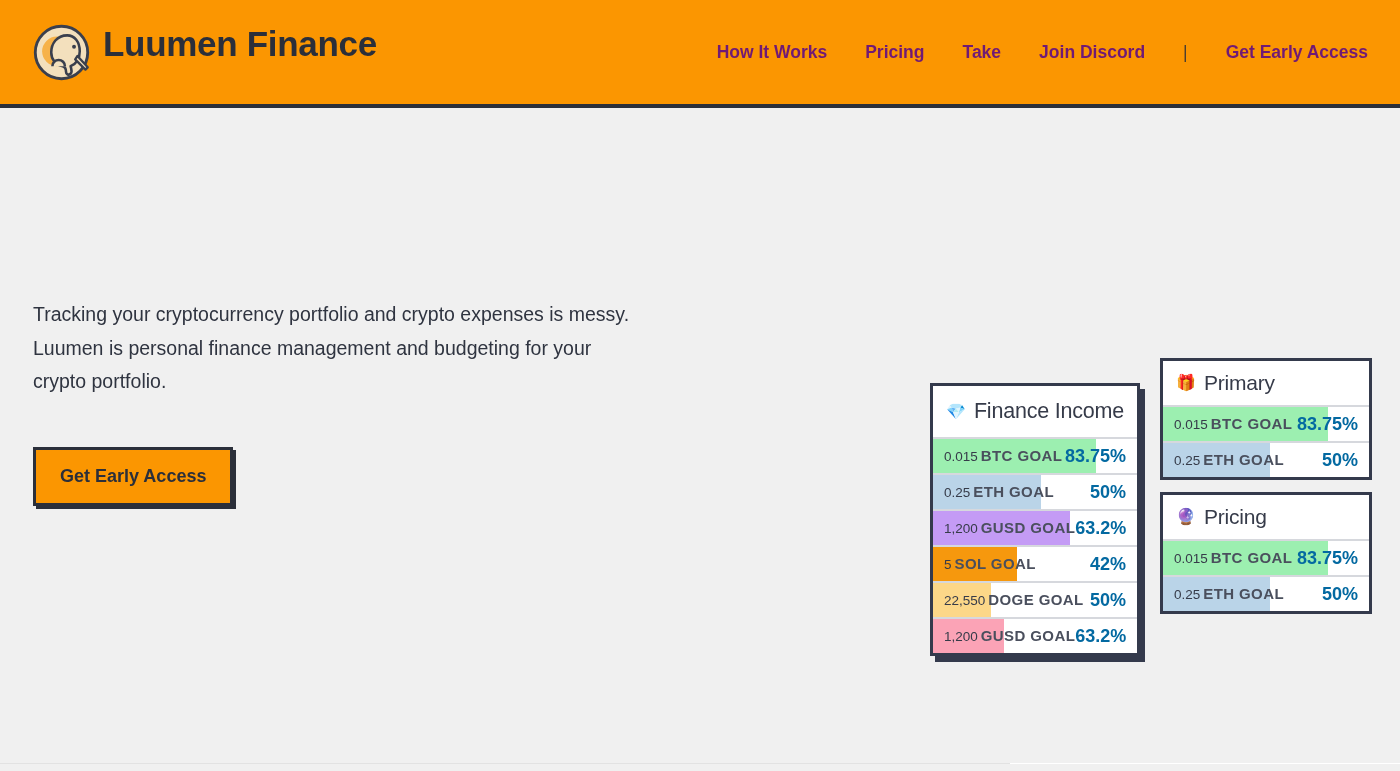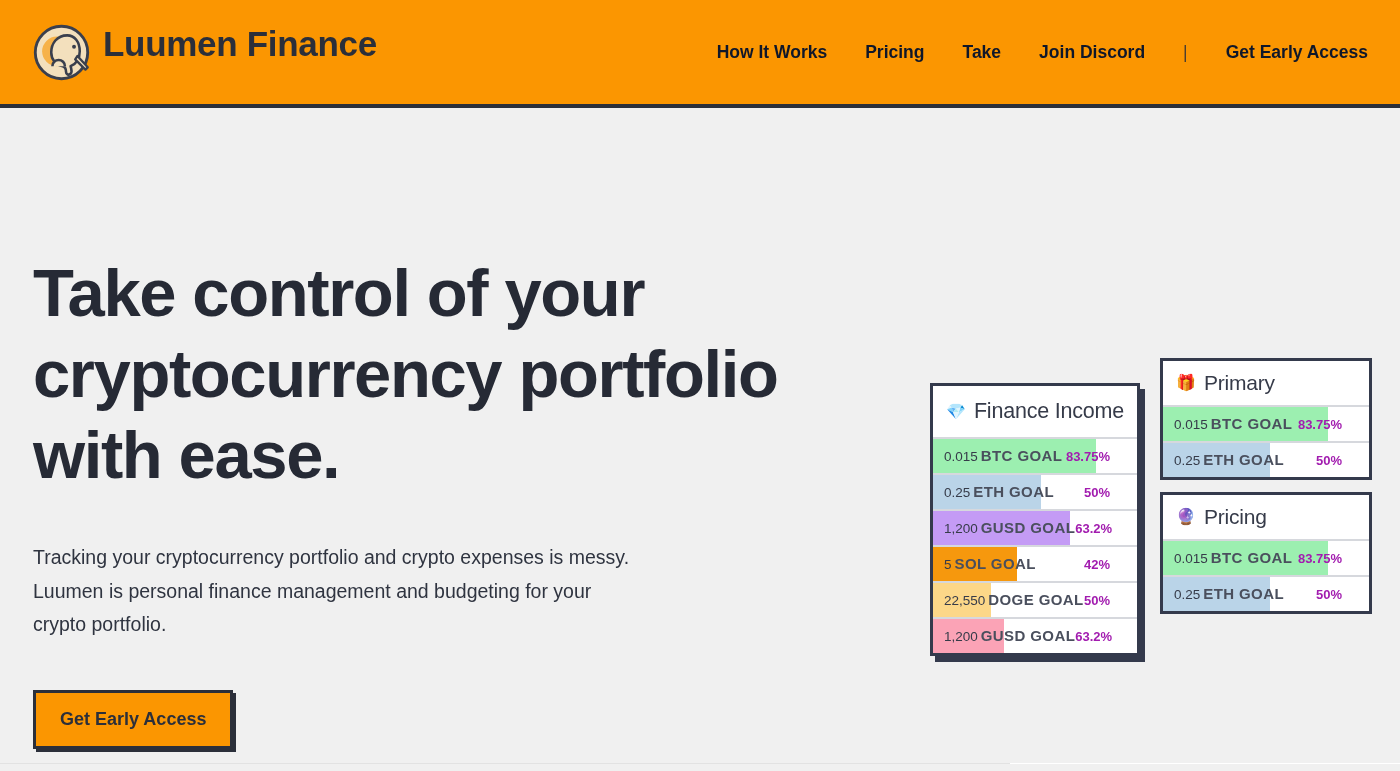--- a/index.html
+++ b/index.html
@@ -22,21 +22,21 @@
   #brand{display:flex;margin-left:33px;}
   #logo-mark{width:57px;height:57px;flex:none;display:block;}
   #brand-name{
     margin-left:13px;font-size:35px;font-weight:700;letter-spacing:-0.3px;
     color:#2b2f3a;white-space:nowrap;
   }
   #nav{
     margin-left:auto;margin-right:32px;display:flex;align-items:center;
   }
   .nav-link{
-    font-size:17.5px;font-weight:700;color:#0f172a;
+    font-size:17.5px;font-weight:700;color:#701a75;
     margin-left:38px;white-space:nowrap;cursor:pointer;text-decoration:none;
   }
   .nav-link:first-child{margin-left:0;}
   #nav-sep{
     margin-left:38px;font-size:17.5px;font-weight:400;color:#2b2f3a;opacity:.85;
   }
 
   
   #hero{
     position:absolute;left:33px;top:252px;width:830px;
@@ -98,22 +98,22 @@
     position:absolute;left:0;top:0;bottom:0;
   }
   .goal-label{
     position:relative;z-index:2;margin-left:11px;
     white-space:nowrap;color:#363b49;
   }
   .goal-amount{font-size:13.5px;font-weight:500;}
   .goal-unit{font-size:15px;font-weight:700;letter-spacing:.4px;margin-left:3px;
     text-transform:uppercase;color:#4a4f5d;}
   .goal-pct{
-    position:relative;z-index:2;margin-left:auto;margin-right:27px;
-    font-size:13px;font-weight:700;color:#a21caf;white-space:nowrap;
+    position:relative;z-index:2;margin-left:auto;margin-right:11px;
+    font-size:18px;font-weight:700;color:#0369a1;white-space:nowrap;
   }
 
   
   #page-bottom-rule{
     position:absolute;left:0;top:763px;width:1400px;height:1px;
     background:#e2e2e2;
   }
   #page-bottom-rule2{
     position:absolute;left:1010px;top:763px;width:390px;height:1px;
     background:#ffffff;
@@ -145,21 +145,20 @@
     <a class="nav-link">Pricing</a>
     <a class="nav-link">Take</a>
     <a class="nav-link">Join Discord</a>
     <span id="nav-sep">|</span>
     <a class="nav-link">Get Early Access</a>
   </nav>
 
 </div>
 
 <div id="hero">
-  <h1 id="headline">Take control of your cryptocurrency portfolio with ease.</h1>
   <p id="subcopy">Tracking your cryptocurrency portfolio and crypto expenses is messy. Luumen is personal finance management and budgeting for your crypto portfolio.</p>
   <div>
     <button id="cta-button">Get Early Access</button>
   </div>
 </div>
 
 <div id="cards">
   <div class="card" id="card-primary">
       <div class="card-head">
         <span class="card-emoji">💎</span>

